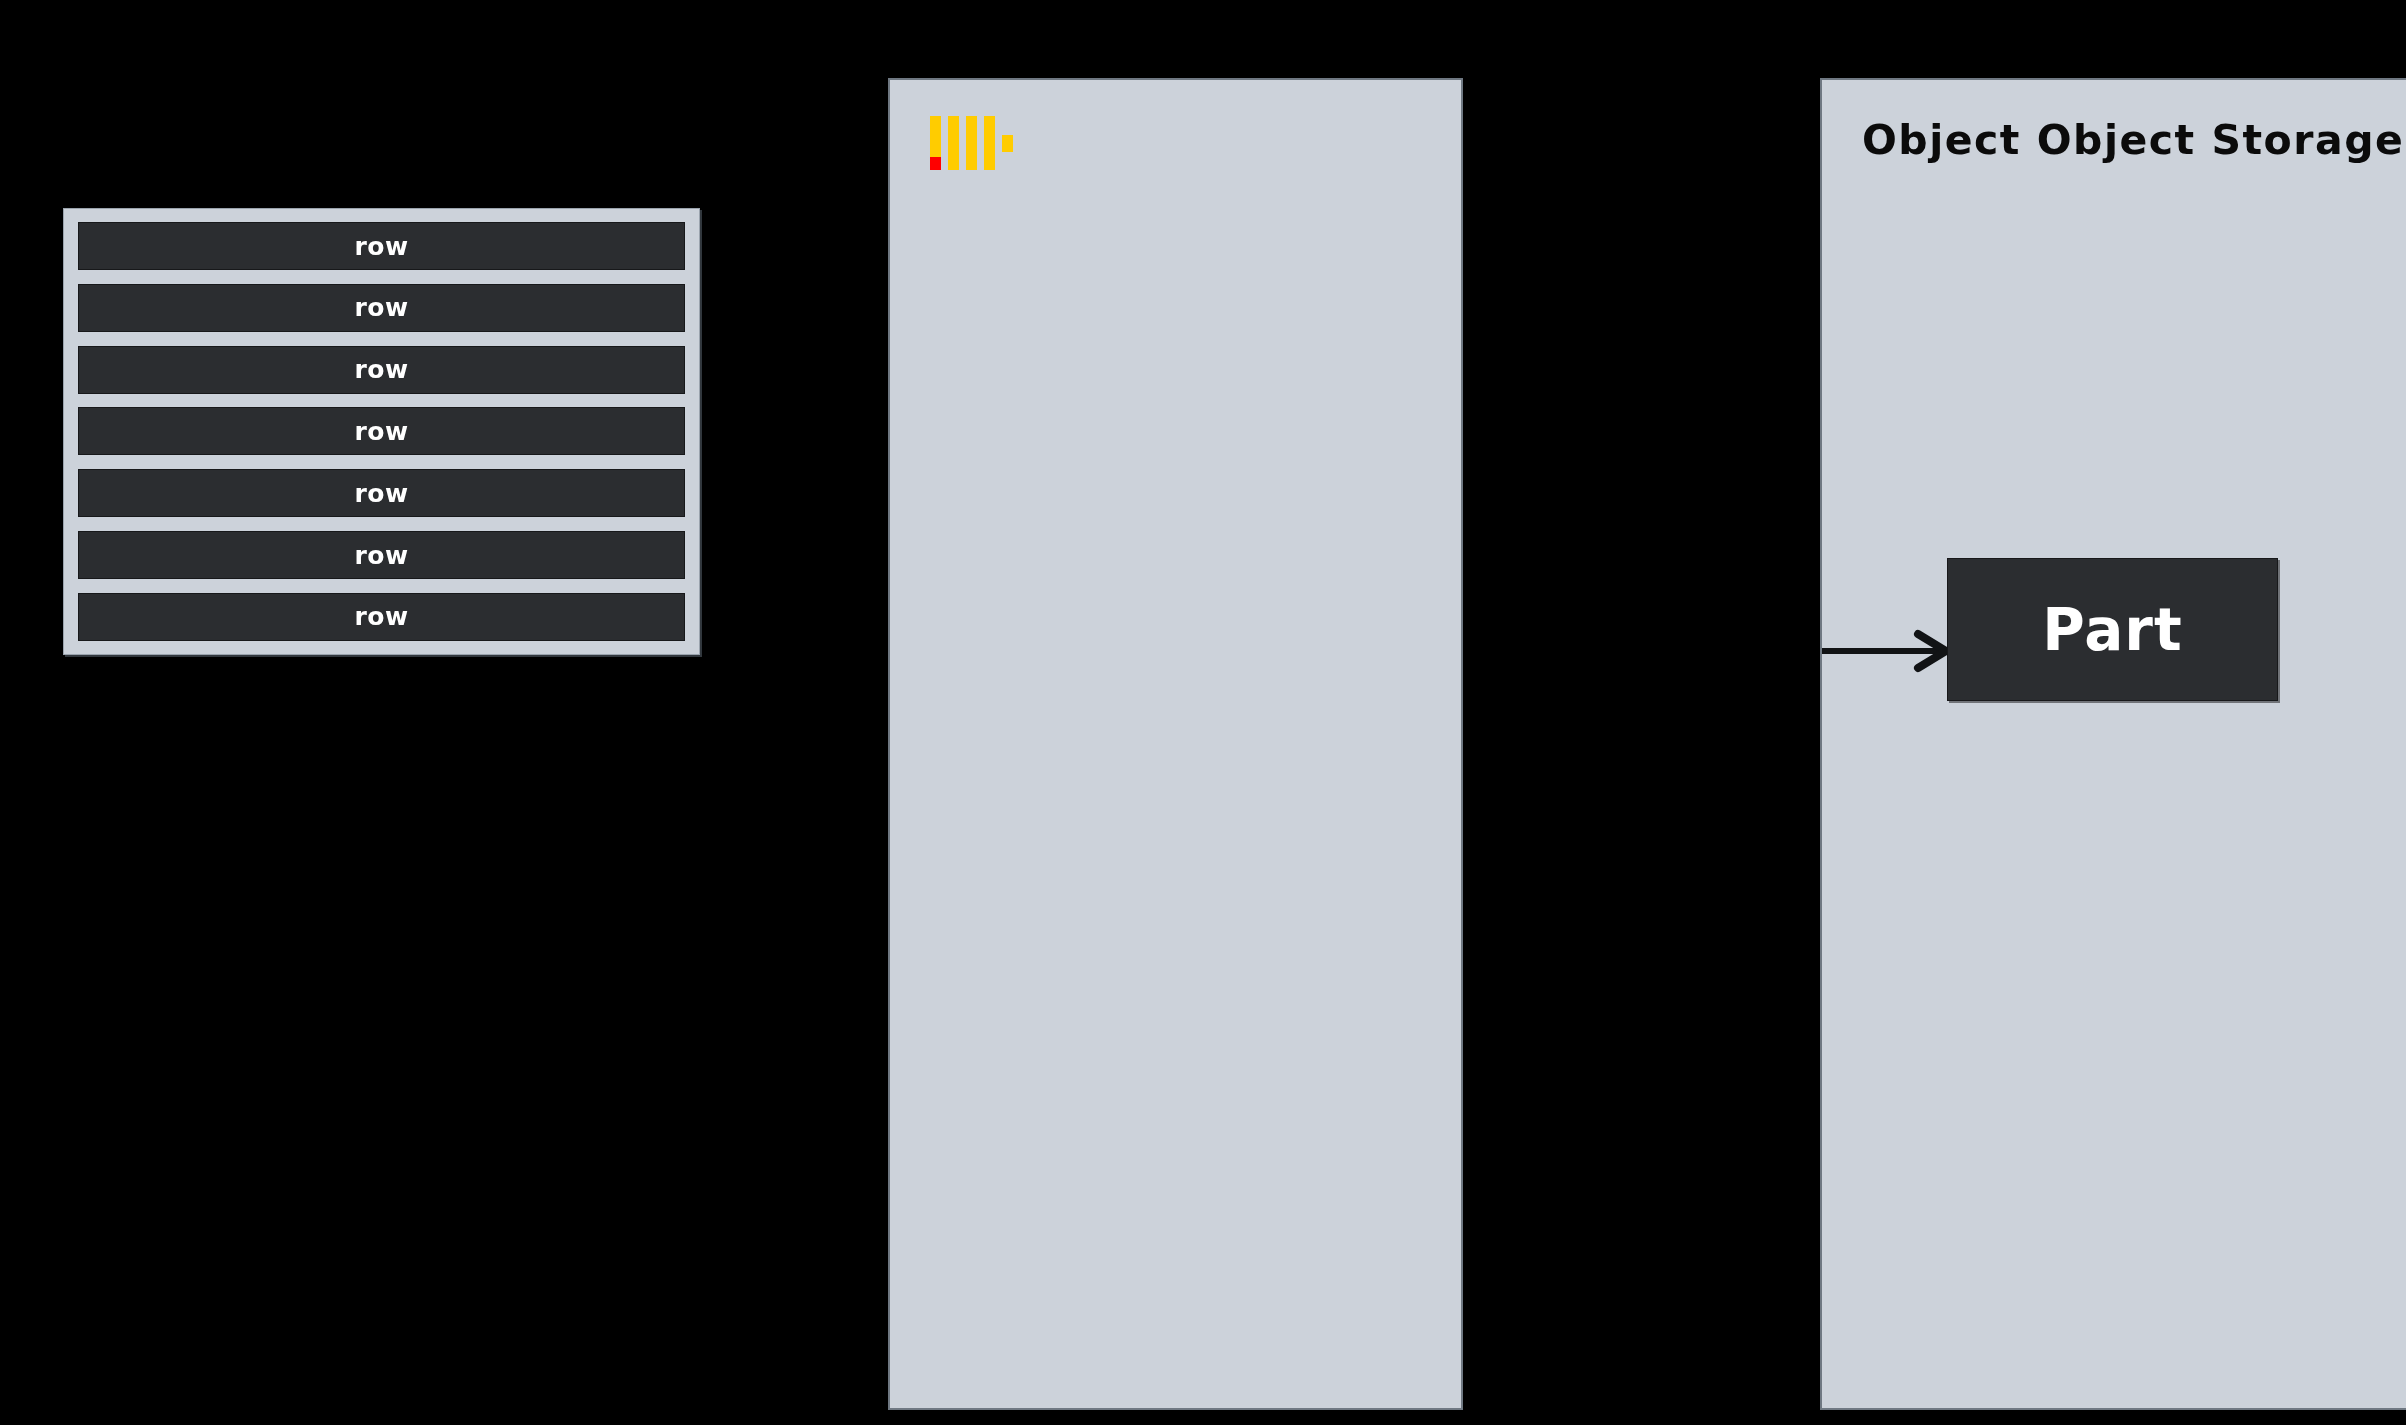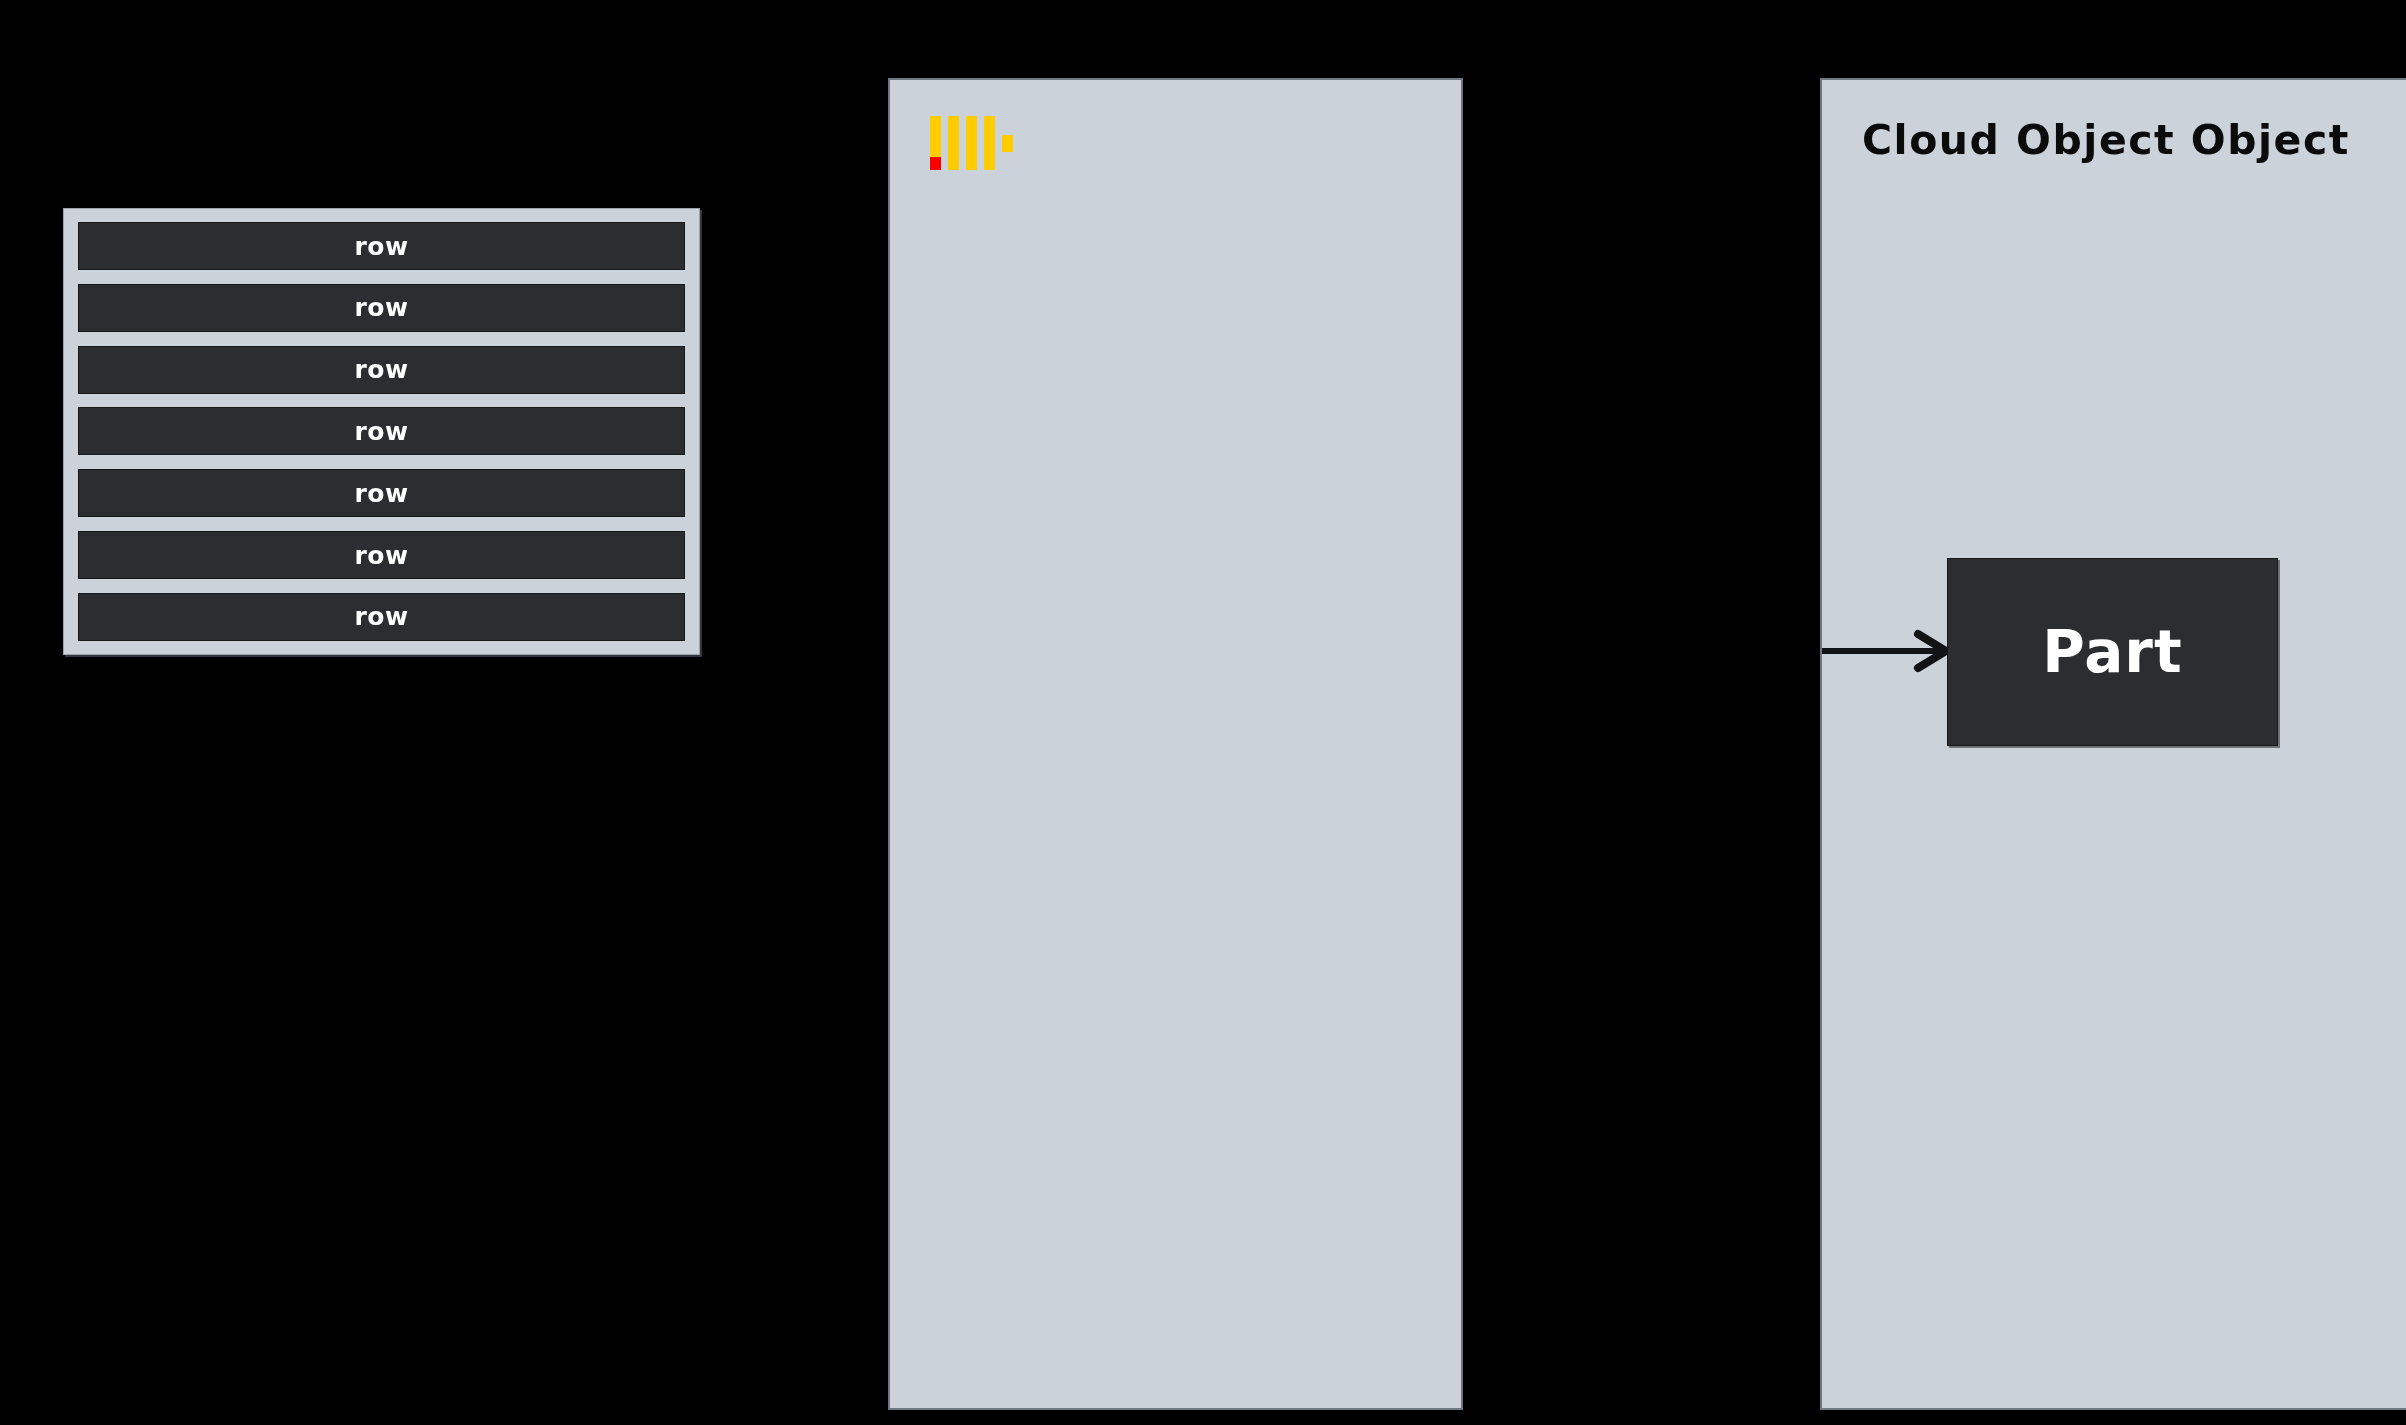--- a/index.html
+++ b/index.html
@@ -115,21 +115,21 @@
     background: #ffcc00;
     margin-bottom: 18px;
   }
 
   
   .part-box {
     position: absolute;
     left: 125px;   
     top: 478px;
     width: 331px;
-    height: 188px;
+    height: 143px;
     background: #2b2d30;
     border: 1px solid #17181a;
     box-sizing: border-box;
     display: flex;
     align-items: center;
     justify-content: center;
     color: #ffffff;
     font-size: 58px;
     font-weight: 600;
     letter-spacing: 1px;
@@ -182,21 +182,21 @@
         <span class="ch-bar"></span>
         <span class="ch-bar"></span>
         <span class="ch-bar"></span>
         <span class="ch-dash"></span>
       </span>
     </div>
   </div>
 
   <div class="panel" id="panel-storage">
     <div class="panel-title">
-      <span>Cloud Object Object</span>
+      <span>Object Object Storage</span>
     </div>
 
     <svg class="arrow-to-part" viewBox="0 0 130 46">
       <line x1="0" y1="23" x2="118" y2="23" stroke="#111315" stroke-width="6"></line>
       <polyline points="96,6 124,23 96,40" fill="none" stroke="#111315" stroke-width="8" stroke-linecap="round" stroke-linejoin="miter"></polyline>
     </svg>
 
     <div class="part-box">
       <span>Part</span>
     </div>

